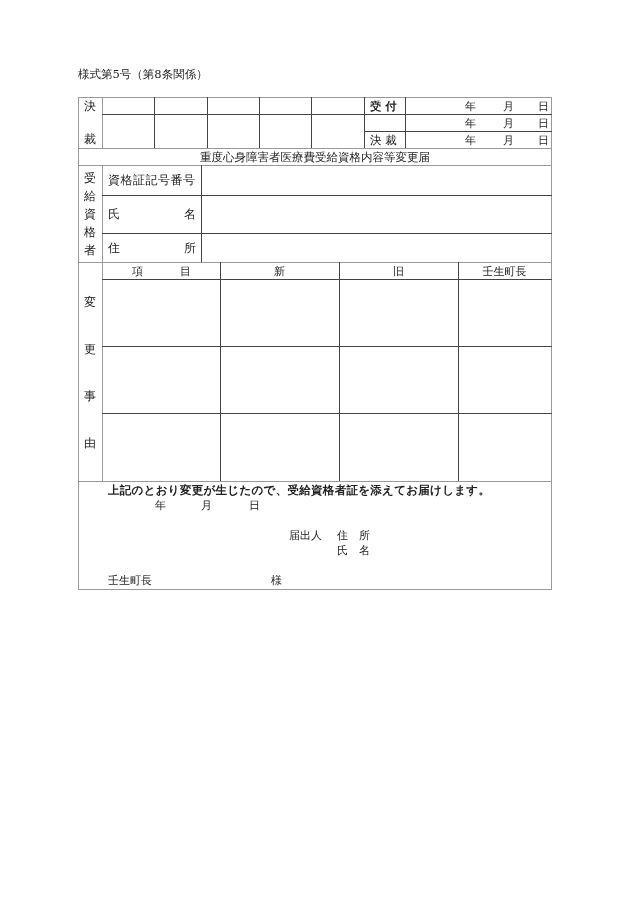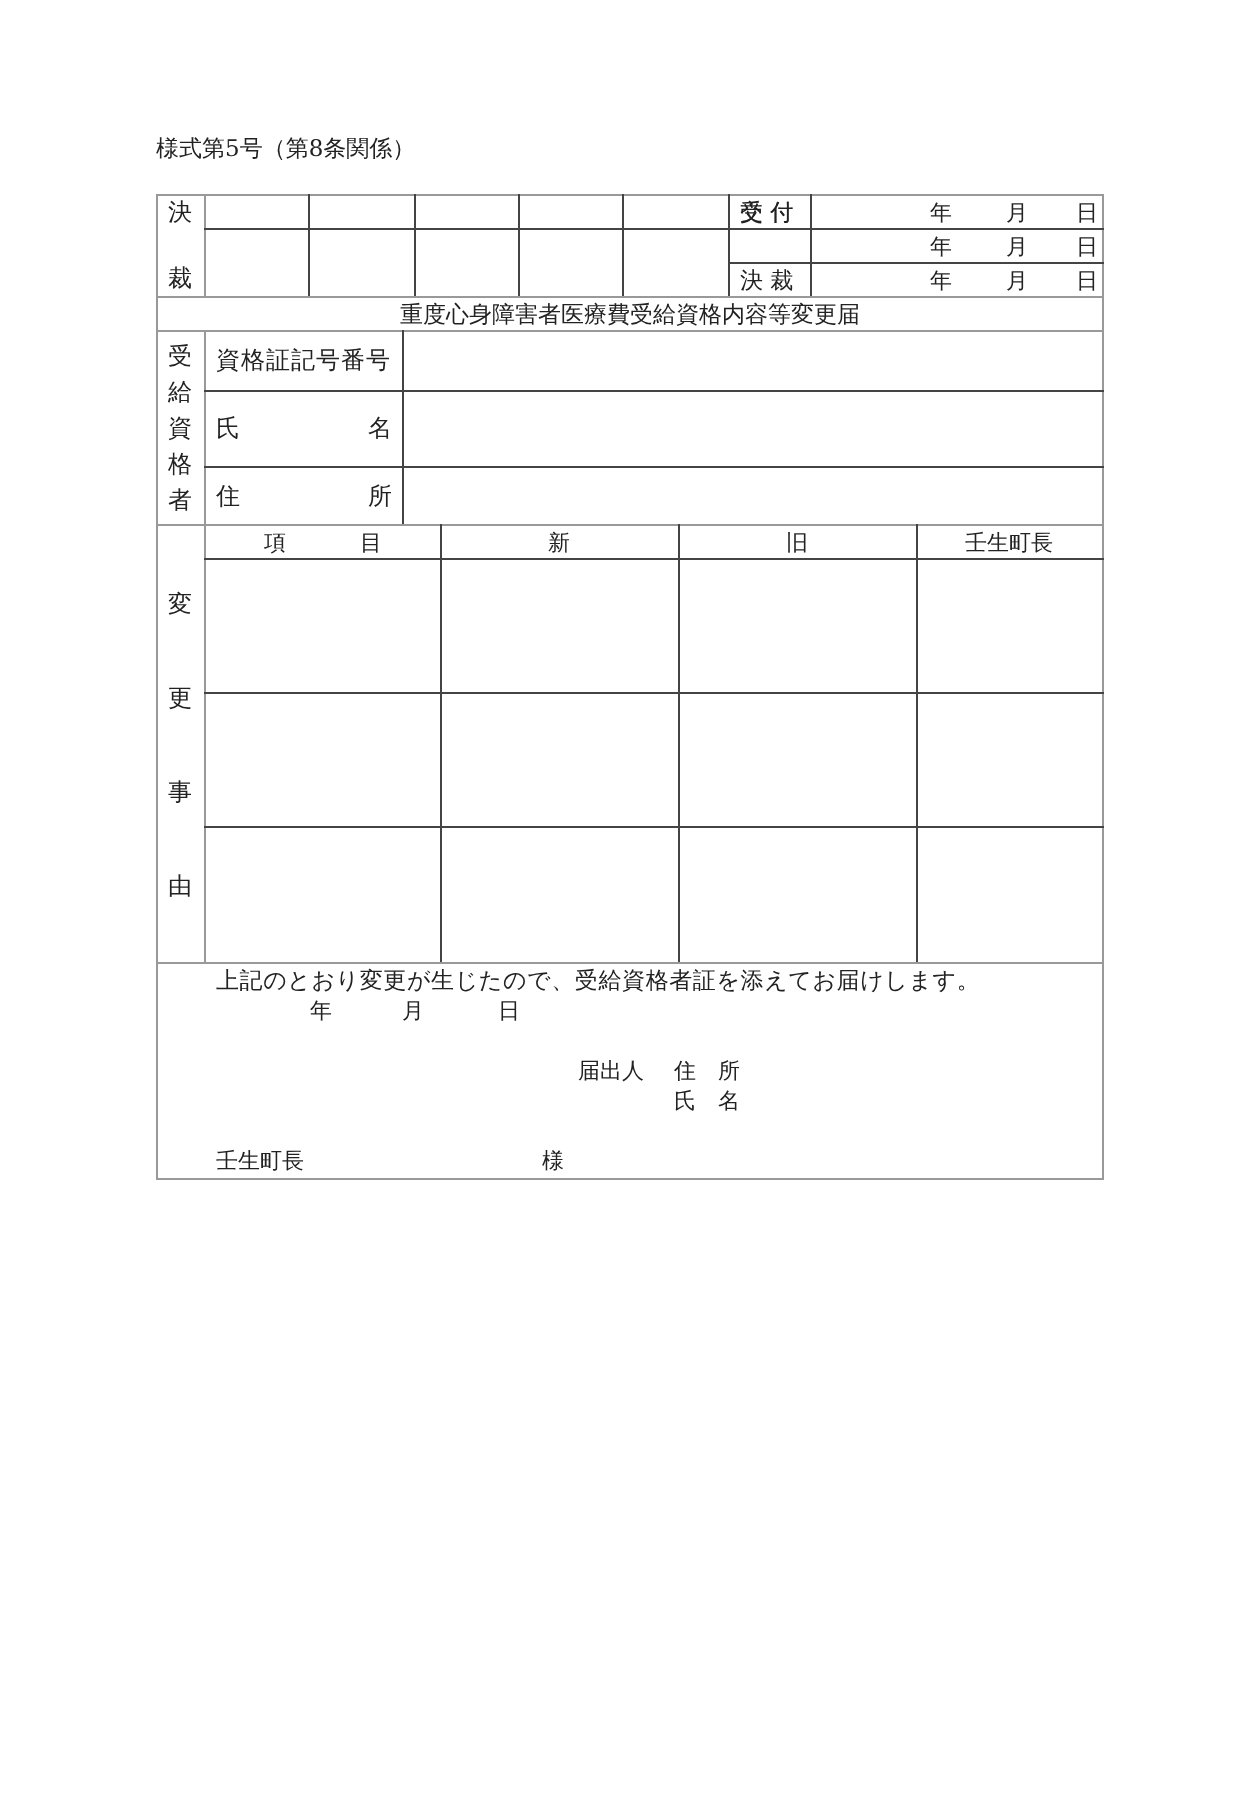--- a/index.html
+++ b/index.html
@@ -138,27 +138,27 @@
       <div class="cell" style="left:103px;top:414px;width:117px;height:67px;"></div>
       <div class="cell" style="left:221px;top:414px;width:118px;height:67px;"></div>
       <div class="cell" style="left:340px;top:414px;width:118px;height:67px;"></div>
       <div class="cell" style="left:459px;top:414px;width:92px;height:67px;"></div>
     </div>
   </div>
 
   <div class="line-h gray" style="left:78px;top:481px;width:474px;"></div>
 
   <div>
-    <div class="txt" style="left:108px;top:485px;font-size:11.5px;letter-spacing:0.3px;">上記のとおり変更が生じたので、受給資格者証を添えてお届けします。</div>
+    <div class="txt" style="left:108px;top:485px;font-size:11.5px;letter-spacing:0.3px;font-weight:bold;">上記のとおり変更が生じたので、受給資格者証を添えてお届けします。</div>
     <div class="txt" style="left:155px;top:500px;">年</div>
     <div class="txt" style="left:201px;top:500px;">月</div>
     <div class="txt" style="left:249px;top:500px;">日</div>
 
     <div class="txt" style="left:289px;top:530px;">届出人</div>
-    <div class="txt" style="left:337px;top:530px;">住　所</div>
+    <div class="txt" style="left:337px;top:530px;font-family:Liberation Serif, serif;">住　所</div>
     <div class="cell" style="left:375px;top:527px;width:170px;height:16px;"></div>
     <div class="txt" style="left:337px;top:545px;">氏　名</div>
     <div class="cell" style="left:375px;top:542px;width:170px;height:16px;"></div>
 
     <div class="txt" style="left:108px;top:575px;">壬生町長</div>
     <div class="txt" style="left:271px;top:575px;">様</div>
   </div>
 </div>
 
 </body></html>

